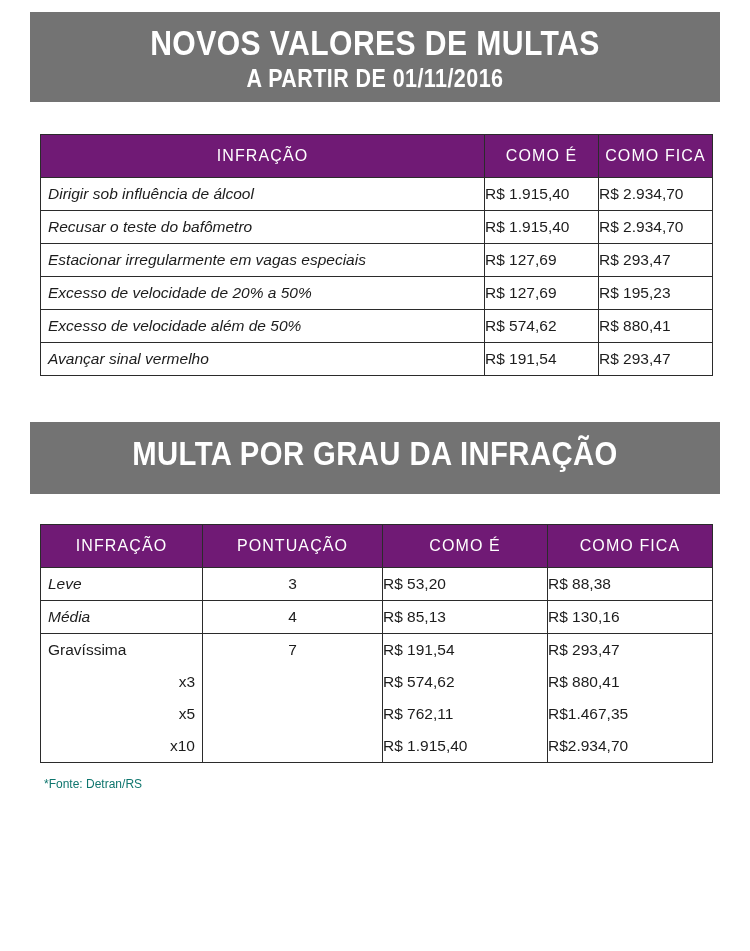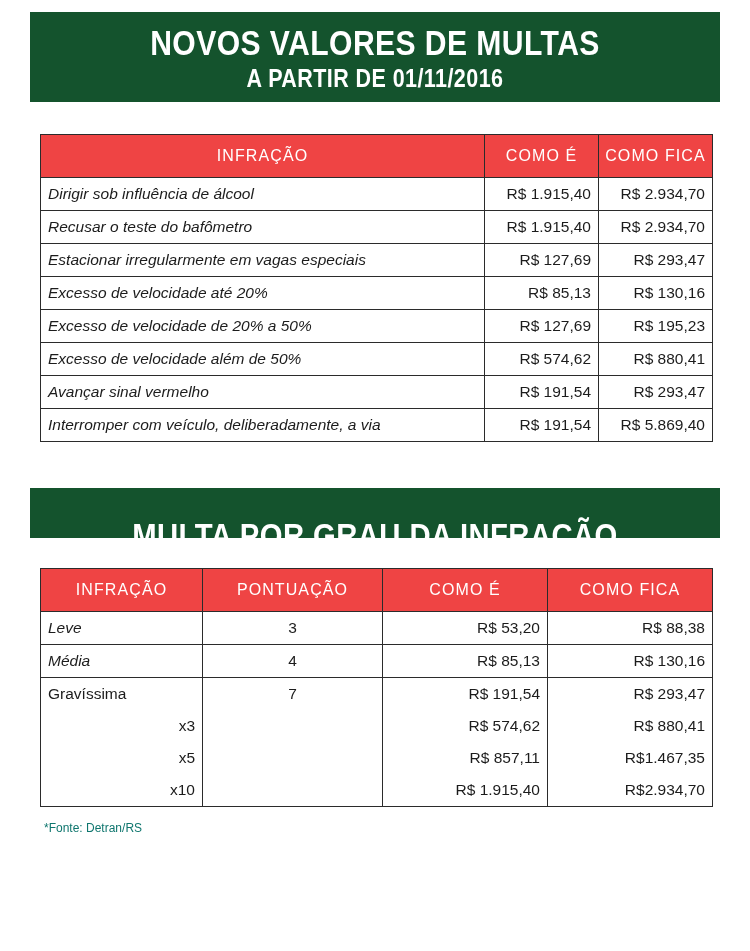--- a/index.html
+++ b/index.html
@@ -19,35 +19,35 @@
 
   .page {
     width: 750px;
     height: 951px;
     position: relative;
     box-sizing: border-box;
   }
 
   
   .banner {
-    background: #14532d;
+    background: #737373;
     margin: 0 30px;
     text-align: center;
     color: #ffffff;
     box-sizing: border-box;
   }
   #banner-main {
     margin-top: 12px;
     height: 90px;
     padding-top: 11px;
   }
   #banner-secondary {
     margin-top: 46px;
-    height: 50px;
-    padding-top: 25px;
+    height: 72px;
+    padding-top: 9px;
   }
   .banner-title {
     font-size: 35px;
     font-weight: bold;
     letter-spacing: 0.5px;
     line-height: 40px;
     transform: scaleX(0.86);
     transform-origin: center;
     white-space: nowrap;
     font-family: "Liberation Sans", sans-serif;
@@ -79,36 +79,36 @@
     width: 672px;
     table-layout: fixed;
     font-size: 15px;
   }
   table.fines th, table.fines td {
     border: 1.4px solid #2b2b2b;
     padding: 0;
     vertical-align: middle;
   }
   table.fines thead th {
-    background: #ef4444;
+    background: #701a75;
     color: #ffffff;
     font-weight: normal;
     font-size: 16px;
     letter-spacing: 1.1px;
     height: 42px;
     text-align: center;
     border-color: #2b2b2b;
   }
   table.fines tbody td {
     height: 32px;
     font-size: 15.5px;
     color: #1c1c1c;
   }
   .cell-pad-left  { padding-left: 7px !important;  text-align: left; font-style: italic; }
-  .cell-pad-right { padding-right: 7px !important; text-align: right; }
+  .cell-pad-right { padding-right: 7px !important; }
   .cell-center    { text-align: center; }
 
   
   .grade-block td {
     border-top: 0 !important;
     border-bottom: 0 !important;
   }
   .grade-block-first td { border-top: 1.4px solid #2b2b2b !important; }
   .grade-block-last  td { border-bottom: 1.4px solid #2b2b2b !important; }
   .grade-block td.col-label { text-align: right; padding-right: 7px !important; }
@@ -155,43 +155,33 @@
             <td class="cell-pad-left">Recusar o teste do bafômetro</td>
             <td class="cell-pad-right">R$ 1.915,40</td>
             <td class="cell-pad-right">R$ 2.934,70</td>
           </tr>
           <tr>
             <td class="cell-pad-left">Estacionar irregularmente em vagas especiais</td>
             <td class="cell-pad-right">R$ 127,69</td>
             <td class="cell-pad-right">R$ 293,47</td>
           </tr>
           <tr>
-            <td class="cell-pad-left">Excesso de velocidade até 20%</td>
-            <td class="cell-pad-right">R$ 85,13</td>
-            <td class="cell-pad-right">R$ 130,16</td>
-          </tr>
-          <tr>
             <td class="cell-pad-left">Excesso de velocidade de 20% a 50%</td>
             <td class="cell-pad-right">R$ 127,69</td>
             <td class="cell-pad-right">R$ 195,23</td>
           </tr>
           <tr>
             <td class="cell-pad-left">Excesso de velocidade além de 50%</td>
             <td class="cell-pad-right">R$ 574,62</td>
             <td class="cell-pad-right">R$ 880,41</td>
           </tr>
           <tr>
             <td class="cell-pad-left">Avançar sinal vermelho</td>
             <td class="cell-pad-right">R$ 191,54</td>
             <td class="cell-pad-right">R$ 293,47</td>
-          </tr>
-          <tr>
-            <td class="cell-pad-left">Interromper com veículo, deliberadamente, a via</td>
-            <td class="cell-pad-right">R$ 191,54</td>
-            <td class="cell-pad-right">R$ 5.869,40</td>
           </tr>
         </tbody>
     </table>
   </div>
 
   <div class="banner" id="banner-secondary">
     <div class="banner-title">MULTA POR GRAU DA INFRAÇÃO</div>
   </div>
 
   <div class="table-wrap" id="table-two-wrap">
@@ -231,21 +221,21 @@
           </tr>
           <tr class="grade-block">
             <td class="col-label">x3</td>
             <td class="cell-center"></td>
             <td class="cell-pad-right">R$ 574,62</td>
             <td class="cell-pad-right">R$ 880,41</td>
           </tr>
           <tr class="grade-block">
             <td class="col-label">x5</td>
             <td class="cell-center"></td>
-            <td class="cell-pad-right">R$ 857,11</td>
+            <td class="cell-pad-right">R$ 762,11</td>
             <td class="cell-pad-right">R$1.467,35</td>
           </tr>
           <tr class="grade-block grade-block-last">
             <td class="col-label">x10</td>
             <td class="cell-center"></td>
             <td class="cell-pad-right">R$ 1.915,40</td>
             <td class="cell-pad-right">R$2.934,70</td>
           </tr>
         </tbody>
     </table>

